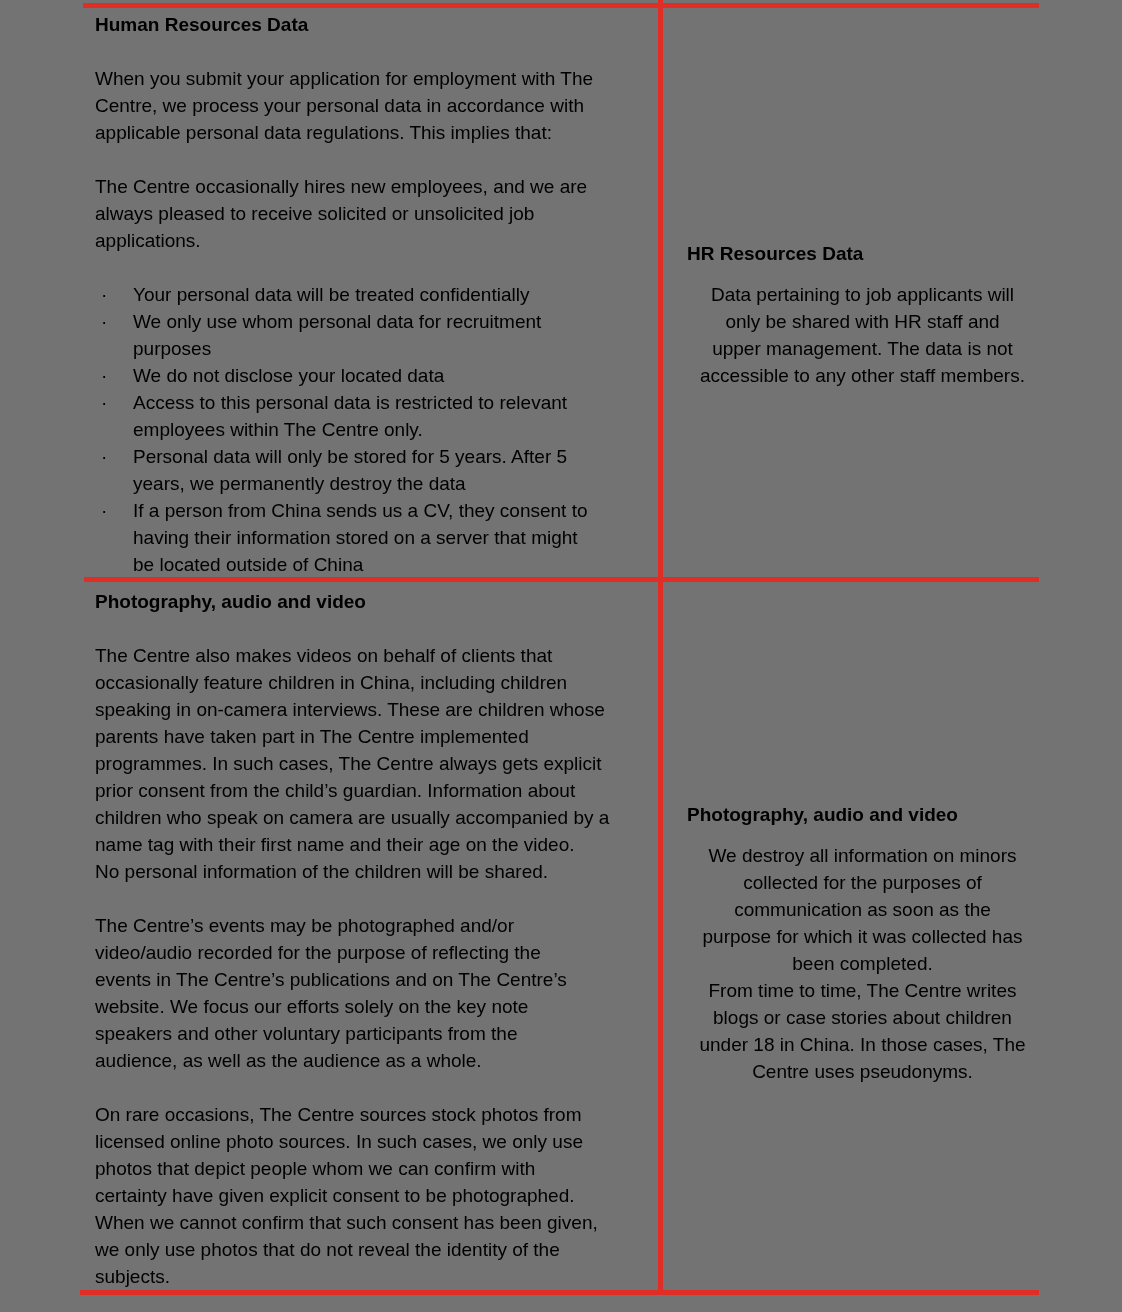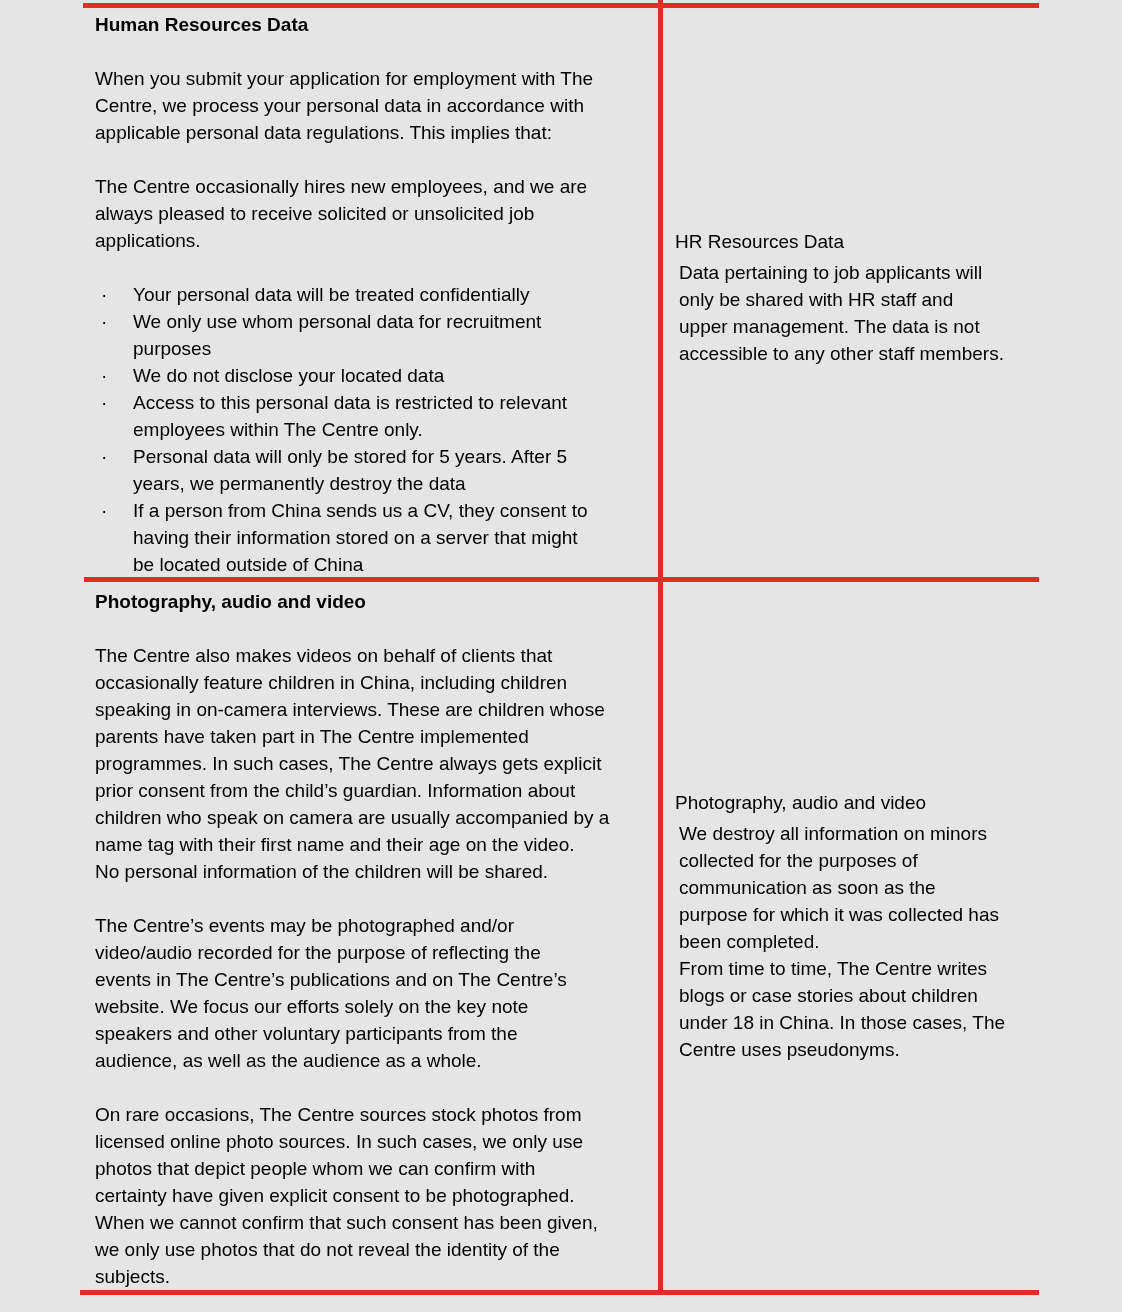--- a/index.html
+++ b/index.html
@@ -4,38 +4,38 @@
 <style>
   html,body{margin:0;padding:0;}
   body{
     width:1122px;height:1312px;
     background:#ffffff;
     font-family:"Liberation Sans", sans-serif;
     color:#000000;
     position:relative;
     overflow:hidden;
   }
-  .page{position:absolute;left:0;top:0;width:1122px;height:1312px;background:#e5e5e5;}
+  .page{position:absolute;left:0;top:0;width:1122px;height:1312px;background:#737373;}
   
   .rline{position:absolute;background:#E02E26;}
   .border-top{left:83px;top:3px;width:956px;height:5px;}
   .border-mid{left:84px;top:577px;width:955px;height:5px;}
   .border-bottom{left:80px;top:1290px;width:959px;height:5px;}
   .border-vert{left:658px;top:0px;width:5px;height:1295px;}
   
   .cell{position:absolute;font-size:19px;line-height:27px;}
   .cell-r1-left{left:95px;top:11px;width:570px;}
   .cell-r1-right{left:675px;top:228px;width:375px;}
   .cell-r2-left{left:95px;top:588px;width:570px;}
   .cell-r2-right{left:675px;top:789px;width:375px;}
   .heading{font-weight:bold;margin:0 0 27px 0;}
-  .heading-tight{font-weight:normal;margin:0;}
+  .heading-tight{font-weight:bold;margin:12px;}
   .cell p{margin:0 0 27px 0;white-space:pre-line;}
   .cell p:last-child{margin-bottom:16px;}
-  .body-text{margin:4px;white-space:pre-line;}
+  .body-text{margin:14px;white-space:pre-line;text-align:center;}
   .bullet-list{margin:0;padding:0;}
   .bullet-item{display:flex;align-items:flex-start;}
   .bullet-marker{flex:0 0 38px;padding-left:6px;box-sizing:border-box;}
   .bullet-text{flex:1 1 auto;white-space:pre-line;}
 </style>
 </head>
 <body>
 
 <div class="page">
 

